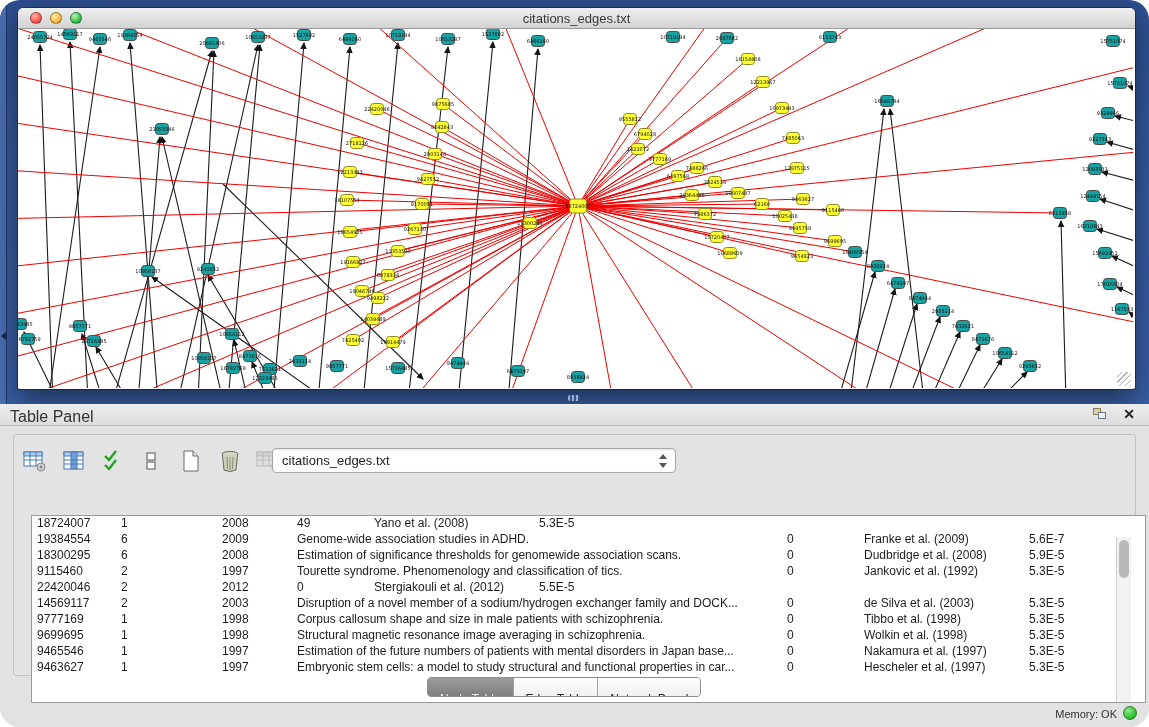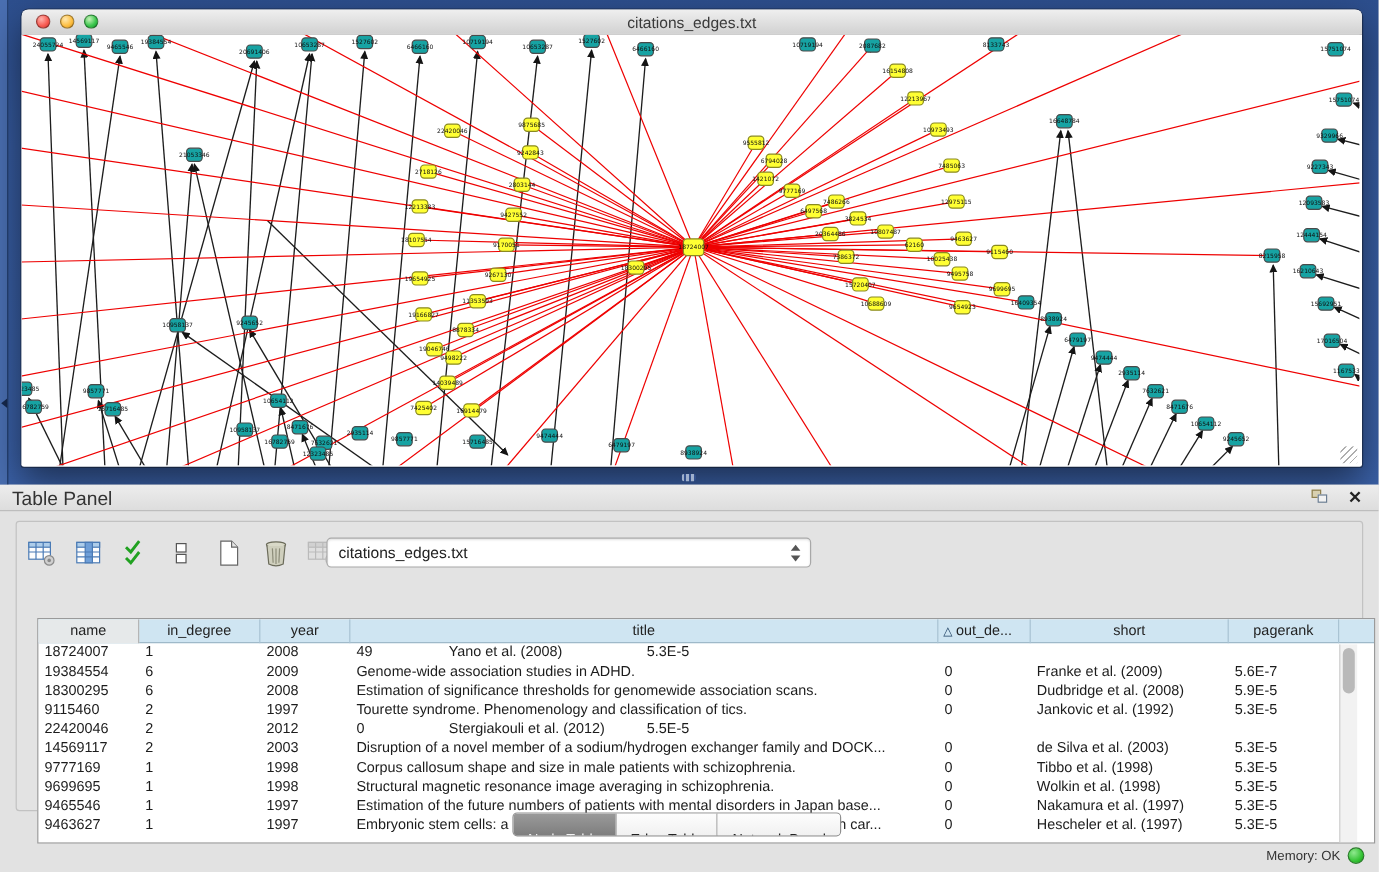--- a/index.html
+++ b/index.html
@@ -1,17 +1,17 @@
 <!DOCTYPE html>
 <html><head>
 <meta charset="utf-8">
 <style>
   * { margin:0; padding:0; box-sizing:border-box; }
   html,body { font-family:"Liberation Sans", sans-serif; }
-  .screen { position:relative; width:1149px; height:727px; background:#e2e2e2; overflow:hidden; }
+  .screen { position:relative; width:1149px; height:727px; background:#e2e2e2; overflow:hidden;border-radius:20px; }
 
   
   .desktop { position:absolute; left:0; top:0; width:1149px; height:404px;
              background:linear-gradient(180deg,#2d4f8e 0%,#35599c 30%,#3a60a6 100%); }
   .left-strip { position:absolute; left:0; top:0; width:7px; height:404px;
                 background:#4a6fb2; border-right:1px solid #1d3767; }
   .collapse-arrow { position:absolute; left:1px; top:332px; width:0; height:0;
                     border-top:4px solid transparent; border-bottom:4px solid transparent;
                     border-right:5px solid #16294d; cursor:pointer; }
   .divider-grip { position:absolute; left:568px; top:395px; width:12px; height:6px;
@@ -725,29 +725,20 @@
 
       <div class="combo">
         <div class="combo-text">citations_edges.txt</div>
         <div class="combo-arrows">
           <div class="up"></div>
             <div class="dn"></div>
         </div>
       </div>
 
       <div class="tableBox">
-        <div class="thead">
-          <div class="hcell gray c0"><span>name</span></div>
-          <div class="hcell c1"><span>in_degree</span></div>
-          <div class="hcell c2"><span>year</span></div>
-          <div class="hcell c3"><span>title</span></div>
-          <div class="hcell c4" style="text-align:left;padding-left:4px;"><span class="sortmark">△</span><span>out_de...</span></div>
-          <div class="hcell c5"><span>short</span></div>
-          <div class="hcell c6"><span>pagerank</span></div>
-        </div>
         <div>
             <div class="trow">
               <div class="tcell c0">18724007</div>
               <div class="tcell c1">1</div>
               <div class="tcell c2">2008</div>
               <div class="tcell c4">49</div>
               <div class="tcell c5">Yano et al. (2008)</div>
               <div class="tcell c6">5.3E-5</div>
             </div>
             <div class="trow">

